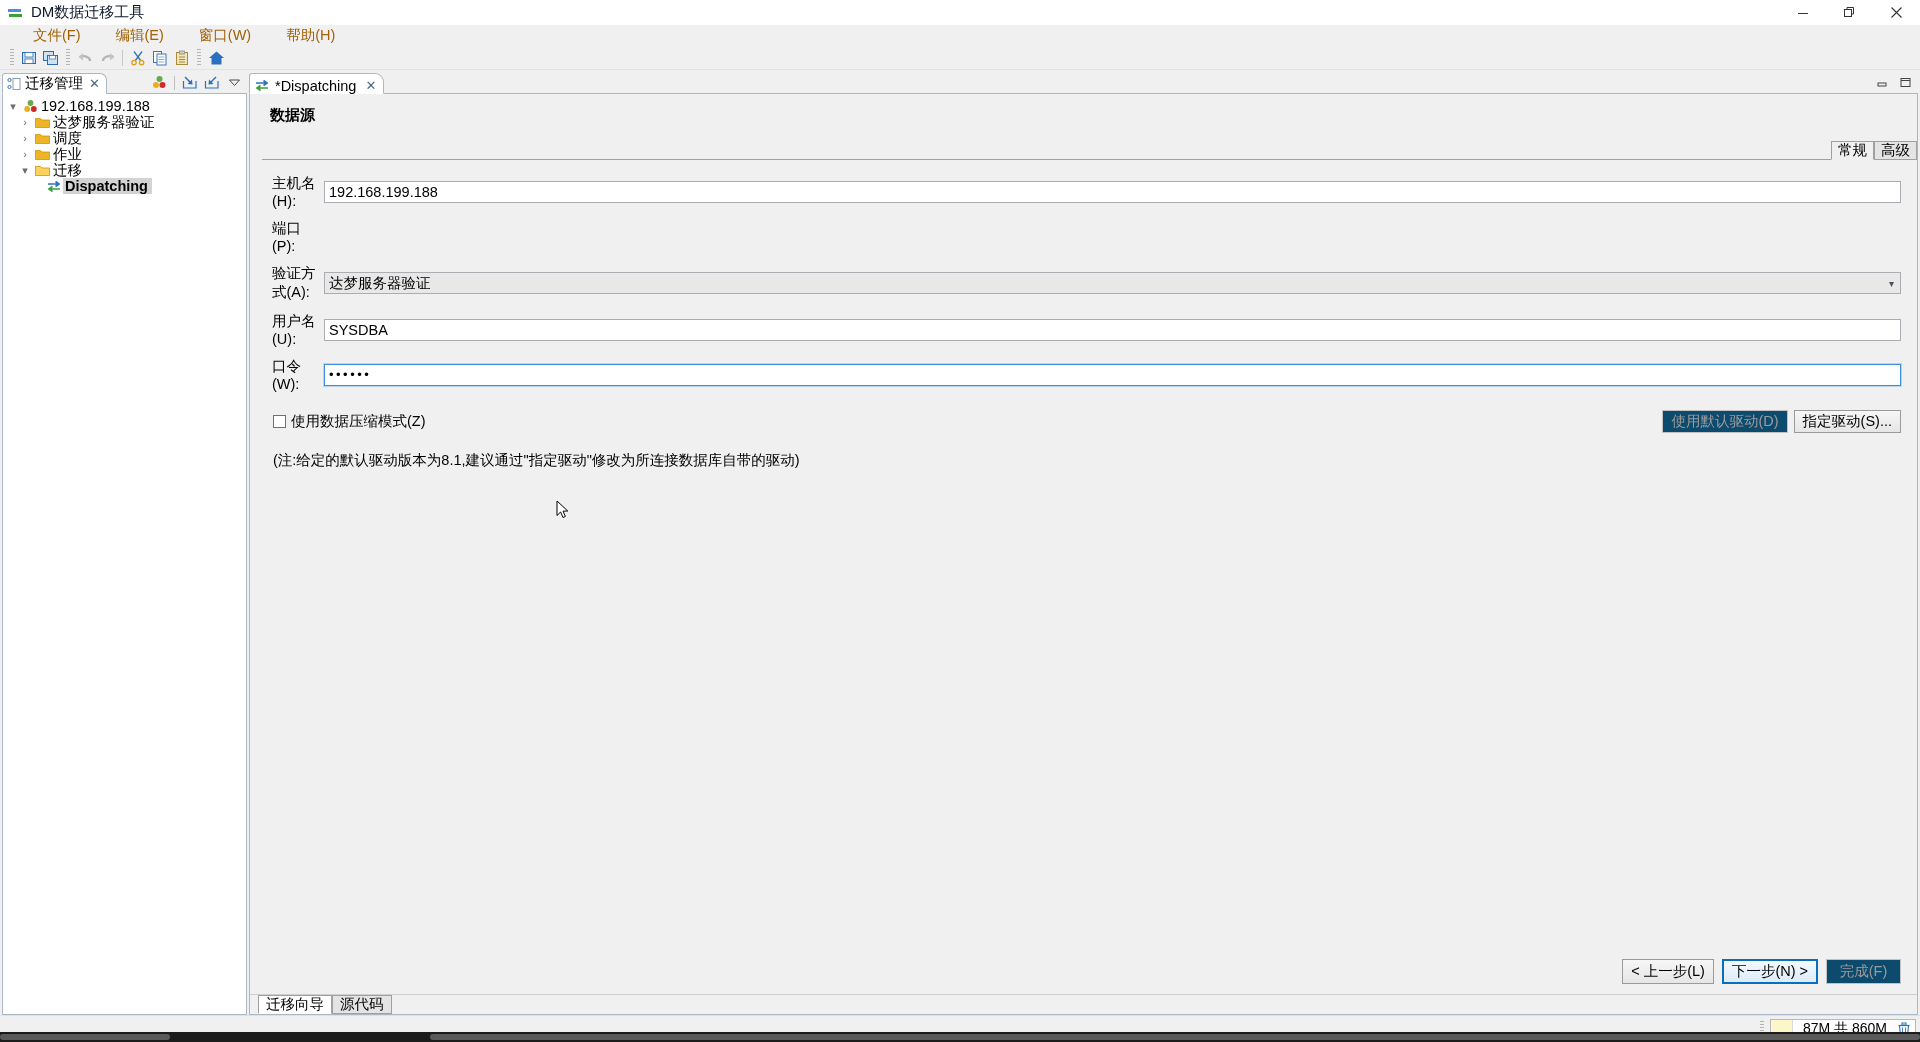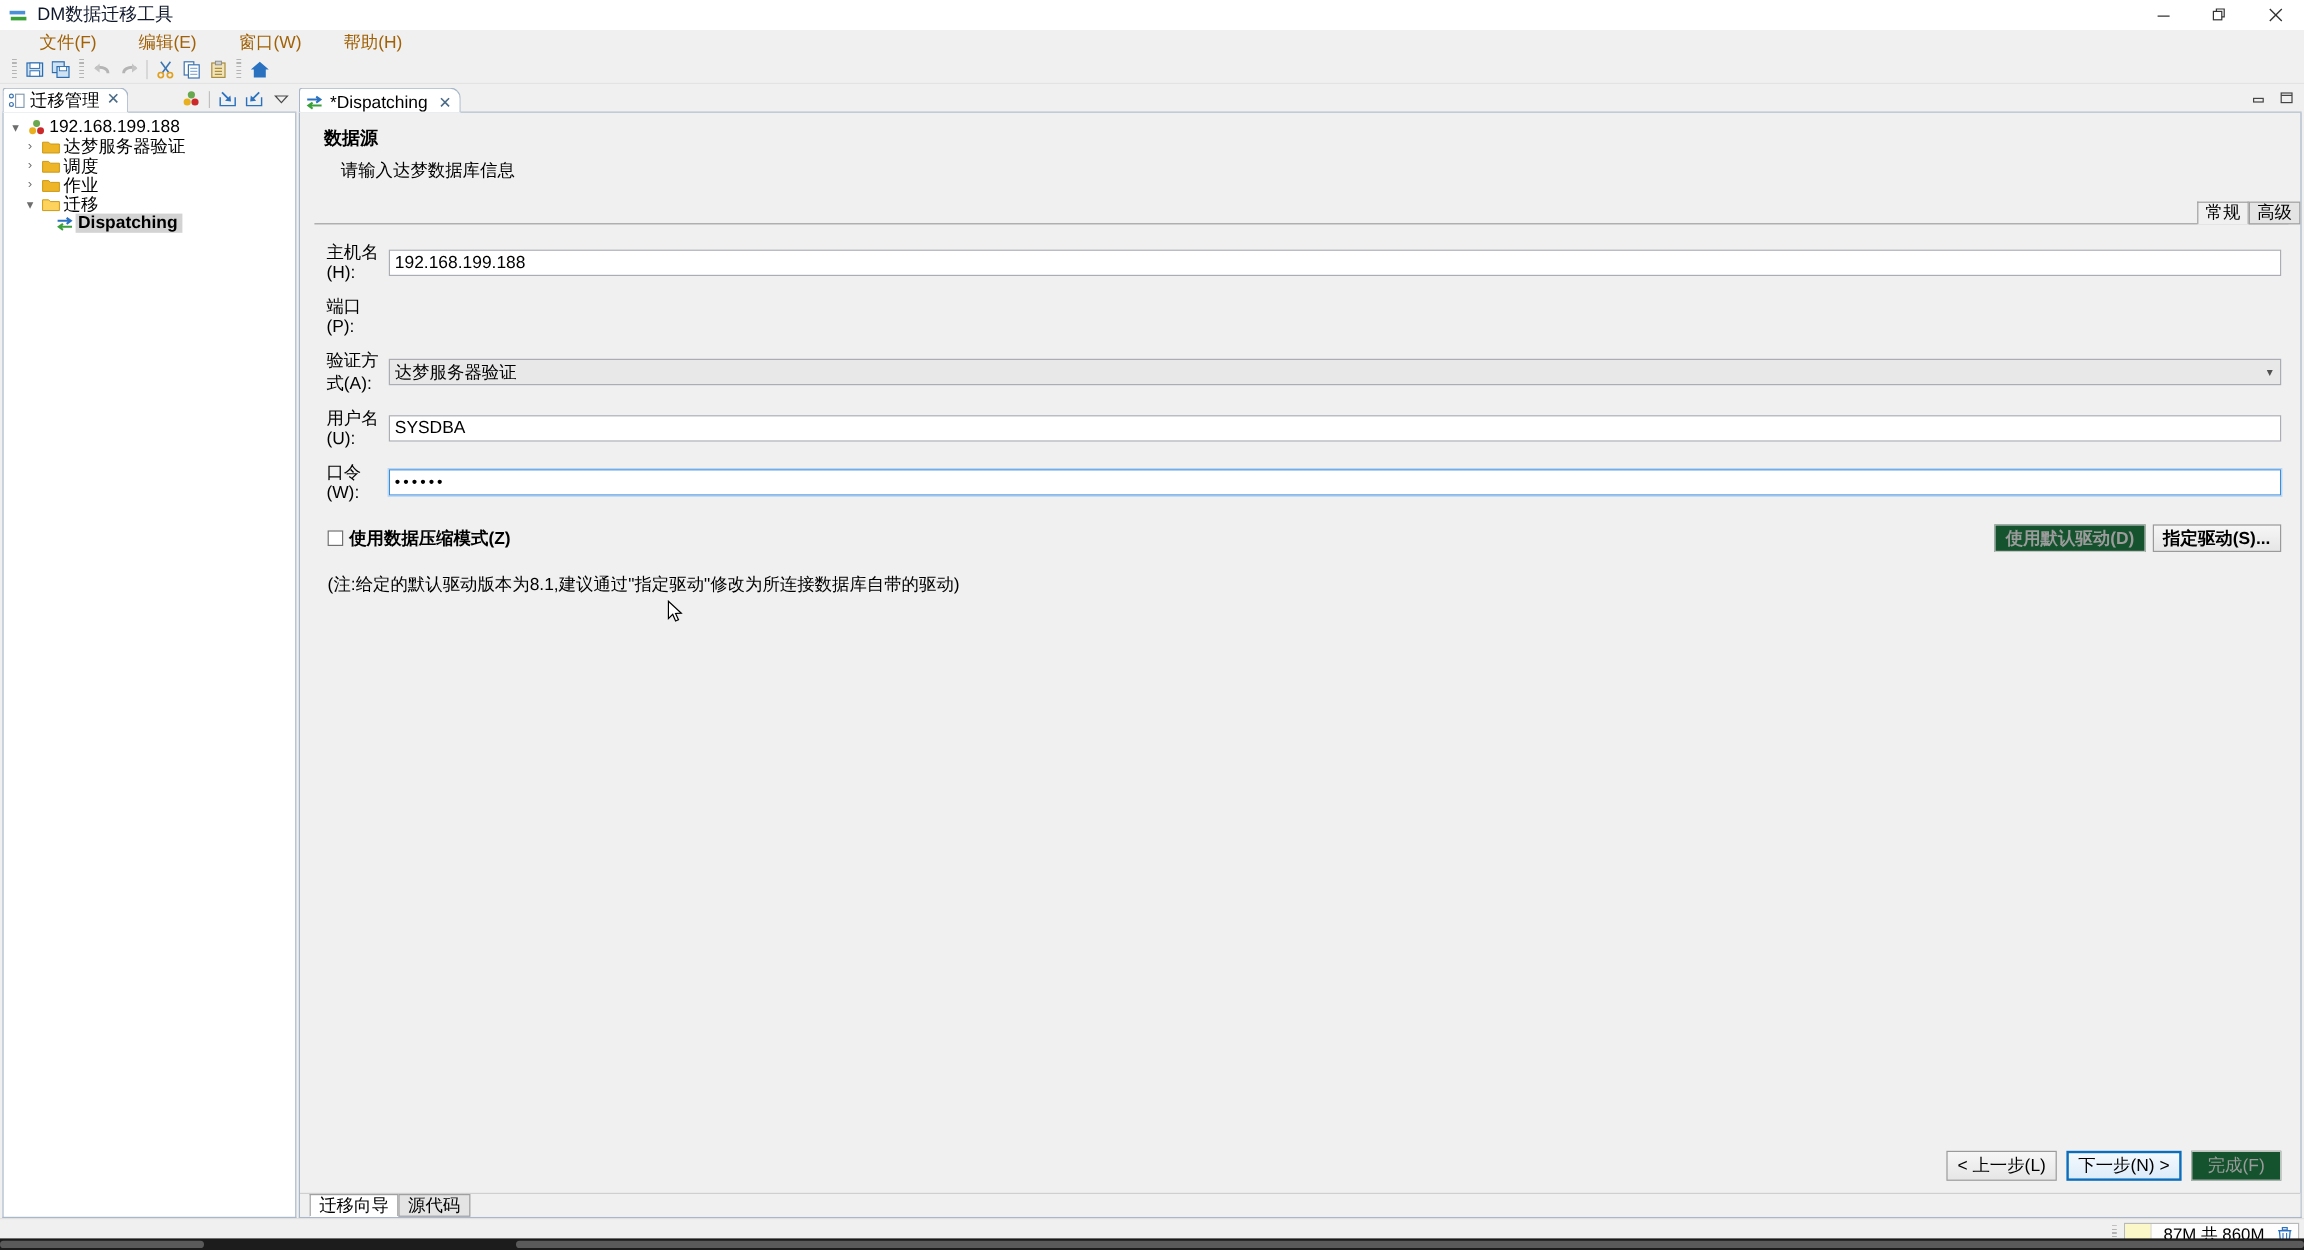--- a/index.html
+++ b/index.html
@@ -260,21 +260,20 @@
     color: #000;
   }
   .fselect .chev { color: #505050; font-size: 10px; padding-right: 2px; }
   .dots {
     letter-spacing: 2.5px; font-size: 13px;
   }
   .checkrow {
     display: flex; align-items: center;
     margin-top: 18px;
     position: relative;
-    font-weight: bold;
   }
   .cbox {
     width: 13px; height: 13px;
     border: 1px solid #707070;
     background: #fff;
     margin-left: 11px; margin-right: 5px;
   }
   .cbl { font-size: 14.5px; }
   .drvbtns {
     margin-left: auto; display: flex; gap: 6px;
@@ -284,21 +283,21 @@
     border: 1px solid #9a9a9a;
     background: linear-gradient(to bottom, #f6f6f6, #e6e6e6);
     font-size: 14.5px;
     display: flex; align-items: center; justify-content: center;
     padding: 0 8px;
     color: #000;
     white-space: nowrap;
   }
   .btn.disabled {
     color: #9b9b9b;
-    background: #14532d;
+    background: #0c4a6e;
     border-color: #c2c2c2;
     text-align: center;
   }
   .btn.focused {
     border: 2px solid #0a6ebd;
     background: linear-gradient(to bottom, #f4f9fd, #dcecfa);
   }
   .note {
     font-size: 14.5px;
     padding: 18px 0 0 11px;
@@ -615,21 +614,20 @@
                 <line x1="2" y1="3.5" x2="11" y2="3.5" stroke="#444"></line>
               </svg>
           </span>
         </div>
       </div>
 
       <div class="editor-body">
         <div class="wizard-pane">
 
           <div class="wiz-heading">数据源</div>
-          <div class="wiz-sub">请输入达梦数据库信息</div>
 
           <div class="form-tabrow">
             <div class="form-tab active">常规</div>
             <div class="form-tab">高级</div>
           </div>
 
           <div class="form-body">
             <div class="frow">
               <div class="flabel">主机名(H):</div>
               <div class="finput">192.168.199.188</div>

